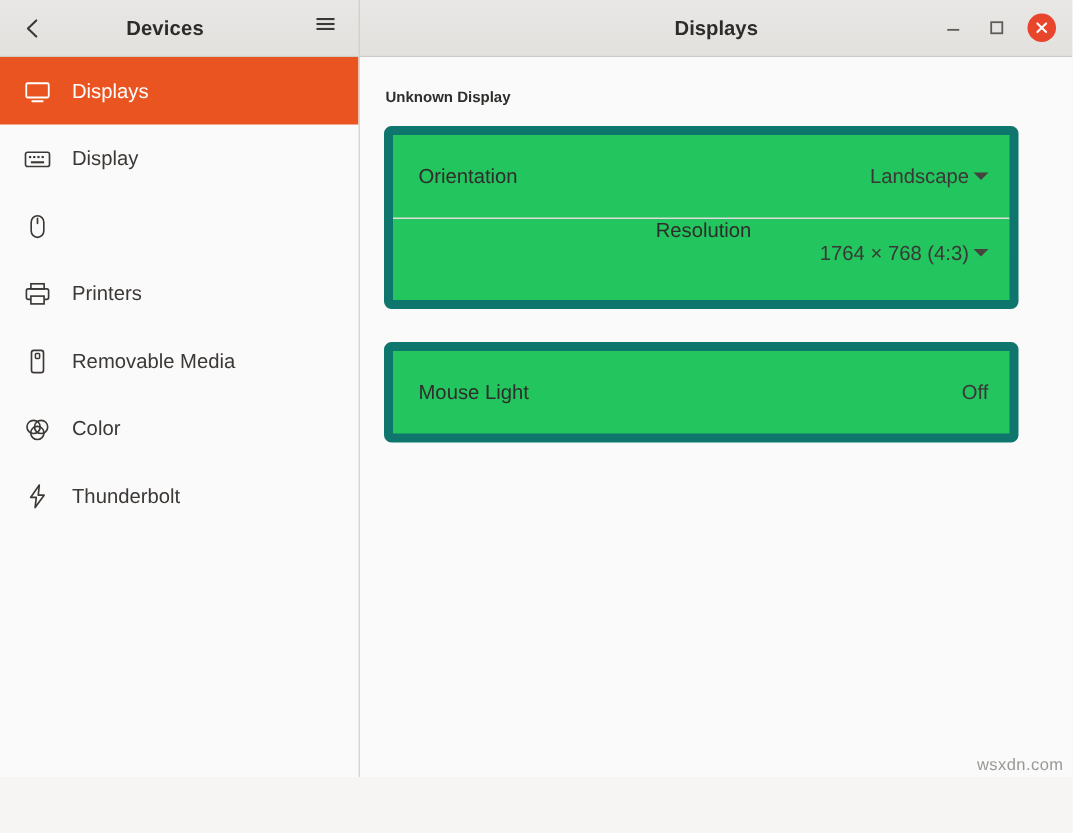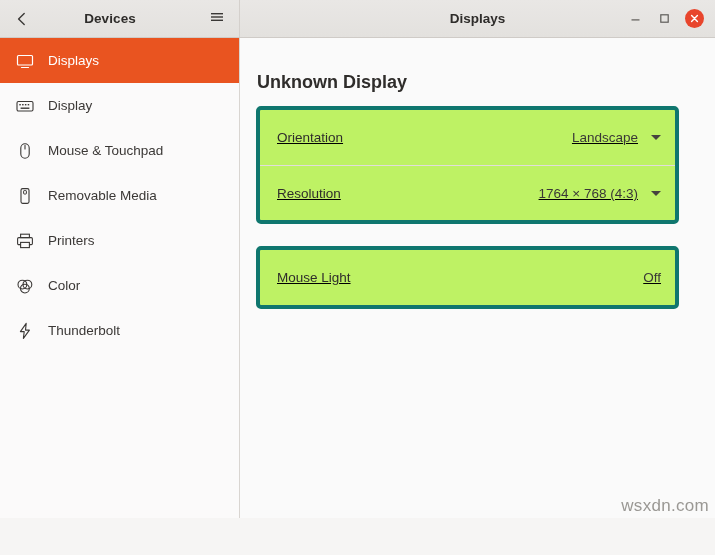--- a/index.html
+++ b/index.html
@@ -130,63 +130,62 @@
   }
   .side-label { font-size: 13.5px; }
   
   .content {
     flex: 1;
     background: #fafafa;
     padding: 22px 36px 0 16px;
     overflow: hidden;
   }
   .section-title {
-    font-size: 18px;
+    font-size: 10px;
     font-weight: bold;
     color: #2f2d2b;
-    margin: 12px 0 13px 1px;
+    margin: 0 0 13px 1px;
   }
   .card {
-    background: #bef264;
-    border: 4px solid #0f766e;
+    background: #22c55e;
+    border: 6px solid #0f766e;
     border-radius: 5px;
     overflow: hidden;
-    text-decoration: underline;
   }
   .row {
     height: 55px;
     display: flex;
     align-items: center;
     padding: 0 14px 0 17px;
   }
-  .row + .row { border-top: 1px solid #e1dddb; }
+  .row + .row { border-top: 1px solid #e1dddb; flex-direction: column; }
   .row-label {
     font-size: 13.5px;
     color: #2f2d2b;
   }
   .row-value {
     margin-left: auto;
     display: flex;
     align-items: center;
-    gap: 13px;
+    gap: 3px;
     font-size: 13.5px;
     color: #3a3836;
   }
   .caret {
     width: 0; height: 0;
     border-left: 5px solid transparent;
     border-right: 5px solid transparent;
     border-top: 5px solid #46433f;
   }
   .spacer { height: 22px; }
   .watermark {
     position: absolute;
     right: 6px;
     bottom: 2px;
-    font-size: 17px;
+    font-size: 11px;
     color: #9a9894;
     letter-spacing: 0.3px;
     margin-left: 39px;
   }
 </style>
 </head>
 <body>
 
 <div class="window">
 
@@ -260,42 +259,41 @@
         <span class="side-label">Display</span>
       </div>
 
       <div class="side-item">
         <span class="side-icon">
           <svg width="18" height="18" viewBox="0 0 18 18">
             <rect x="4.8" y="1.8" width="8.4" height="14.4" rx="4.2" fill="none" stroke="#3b3836" stroke-width="1.1"></rect>
             <path d="M9 3.6 V7" stroke="#3b3836" stroke-width="1.1" stroke-linecap="round"></path>
           </svg>
         </span>
-        <span class="side-label">Mouse &amp; Touchpad</span>
-      </div>
-
-      <div class="side-item">
-        <span class="side-icon">
-          <svg width="18" height="18" viewBox="0 0 18 18">
-            <rect x="5" y="1.6" width="8" height="14.8" rx="1.6" fill="none" stroke="#3b3836" stroke-width="1.1"></rect>
-            <rect x="7.6" y="3.6" width="2.8" height="3.4" rx="0.6" fill="none" stroke="#3b3836" stroke-width="1"></rect>
-          </svg>
-        </span>
-        <span class="side-label">Removable Media</span>
       </div>
 
       <div class="side-item">
         <span class="side-icon">
           <svg width="18" height="18" viewBox="0 0 18 18">
             <rect x="4.6" y="2.2" width="8.8" height="3.4" fill="none" stroke="#3b3836" stroke-width="1.1"></rect>
             <rect x="1.6" y="5.6" width="14.8" height="7" rx="1.2" fill="none" stroke="#3b3836" stroke-width="1.1"></rect>
             <rect x="4.6" y="10.4" width="8.8" height="5.2" fill="#fbfafa" stroke="#3b3836" stroke-width="1.1"></rect>
           </svg>
         </span>
         <span class="side-label">Printers</span>
+      </div>
+
+      <div class="side-item">
+        <span class="side-icon">
+          <svg width="18" height="18" viewBox="0 0 18 18">
+            <rect x="5" y="1.6" width="8" height="14.8" rx="1.6" fill="none" stroke="#3b3836" stroke-width="1.1"></rect>
+            <rect x="7.6" y="3.6" width="2.8" height="3.4" rx="0.6" fill="none" stroke="#3b3836" stroke-width="1"></rect>
+          </svg>
+        </span>
+        <span class="side-label">Removable Media</span>
       </div>
 
       <div class="side-item">
         <span class="side-icon">
           <svg width="18" height="18" viewBox="0 0 18 18">
             <circle cx="6.4" cy="7.6" r="4.4" fill="none" stroke="#3b3836" stroke-width="1.1"></circle>
             <circle cx="11.4" cy="7.6" r="4.4" fill="none" stroke="#3b3836" stroke-width="1.1"></circle>
             <circle cx="8.9" cy="11.6" r="4.4" fill="none" stroke="#3b3836" stroke-width="1.1"></circle>
           </svg>
         </span>

